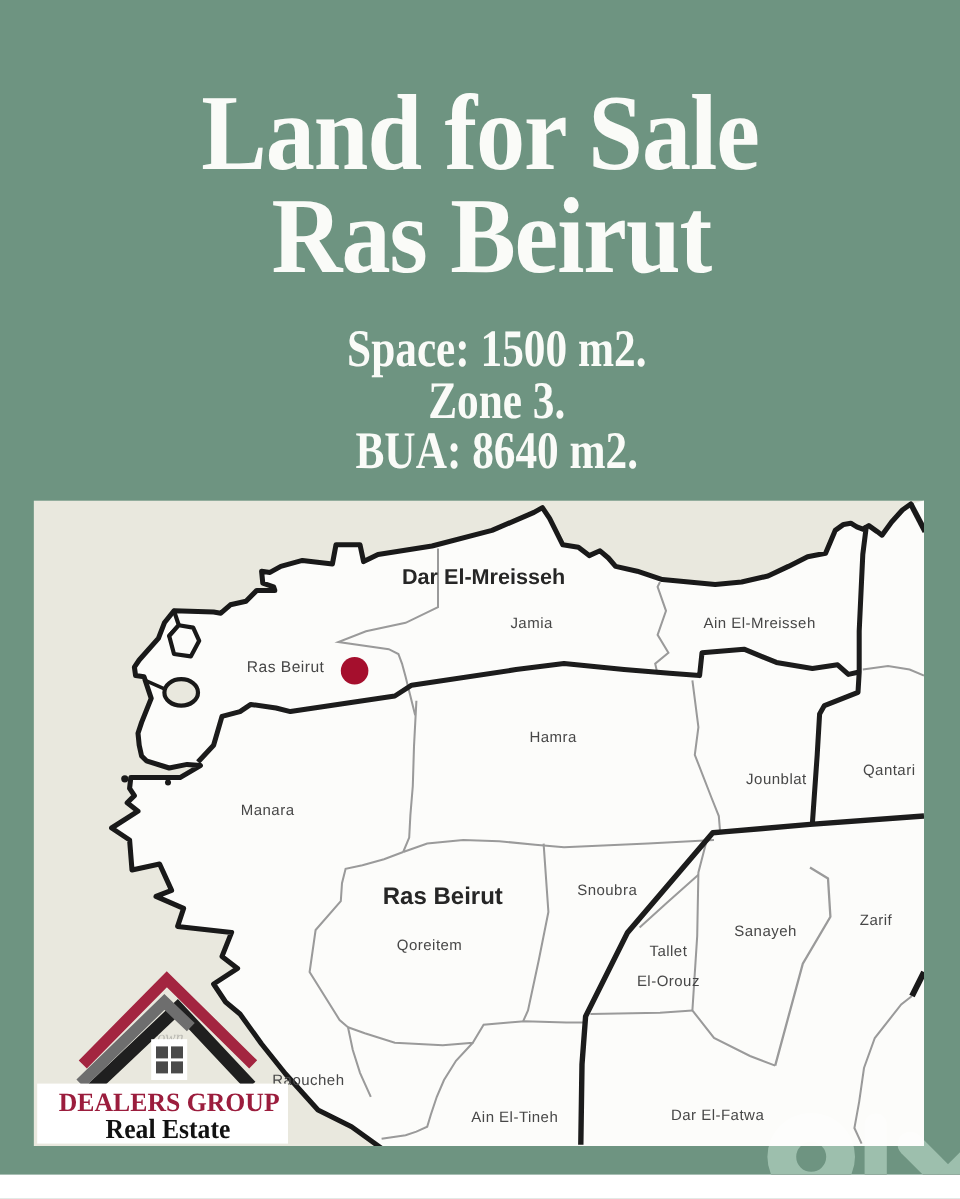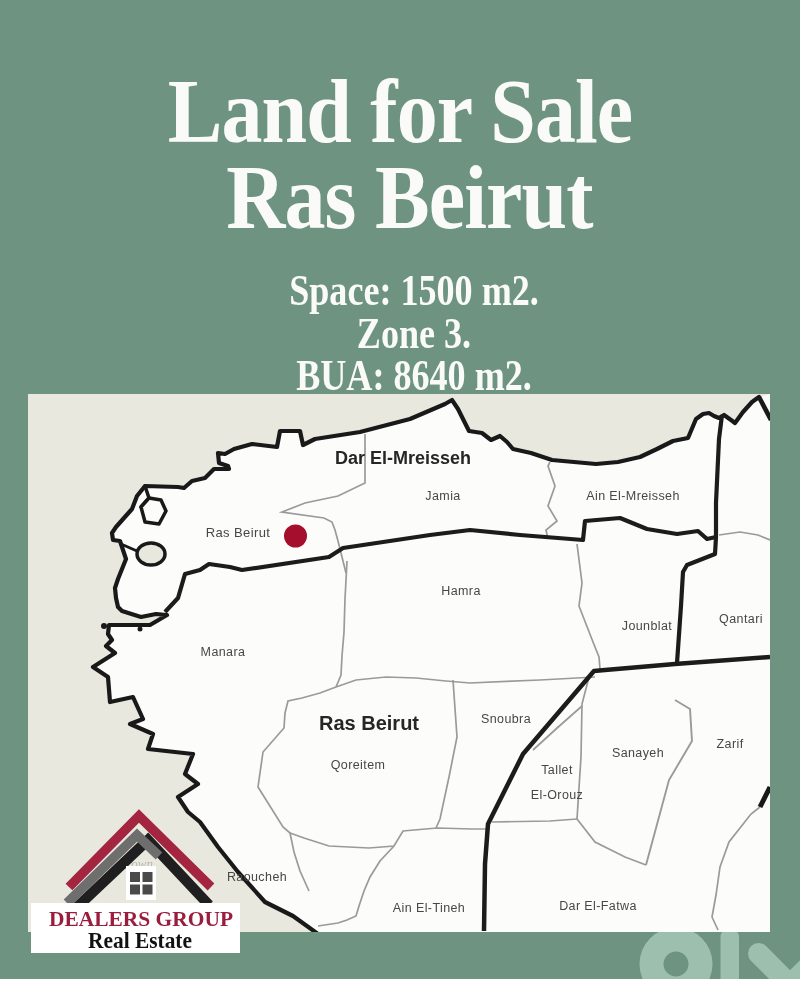--- a/index.html
+++ b/index.html
@@ -6,21 +6,21 @@
   .page{position:relative;width:800px;height:979px;background:#6e9481;overflow:hidden;font-family:"Liberation Sans",sans-serif}
   .title{position:absolute;left:0;top:69px;width:800px;text-align:center;
     font-family:"Liberation Serif",serif;font-weight:bold;color:#fafbf8;
     font-size:90px;line-height:86px;letter-spacing:-1px}
   .t1{transform:scaleX(0.91);transform-origin:400px 0}
   .t2{transform:scaleX(0.91);transform-origin:409px 0;padding-left:19px}
   .specs{position:absolute;left:0;top:270px;width:800px;box-sizing:border-box;text-align:center;
     font-family:"Liberation Serif",serif;font-weight:bold;color:#fafbf8;
     font-size:44px;line-height:42.5px;padding-left:28px;
     transform:scaleX(0.82);transform-origin:414px 0}
-  .mapwrap{position:absolute;left:28px;top:394px;width:742px;height:538px;filter:blur(0.55px)}
+  .mapwrap{position:absolute;left:28px;top:417px;width:742px;height:538px;filter:blur(0.55px)}
 </style>
 </head>
 <body>
 <div class="page">
 
   <div class="title">
       <div class="t1">Land for Sale</div>
       <div class="t2">Ras Beirut</div>
     </div>
 

